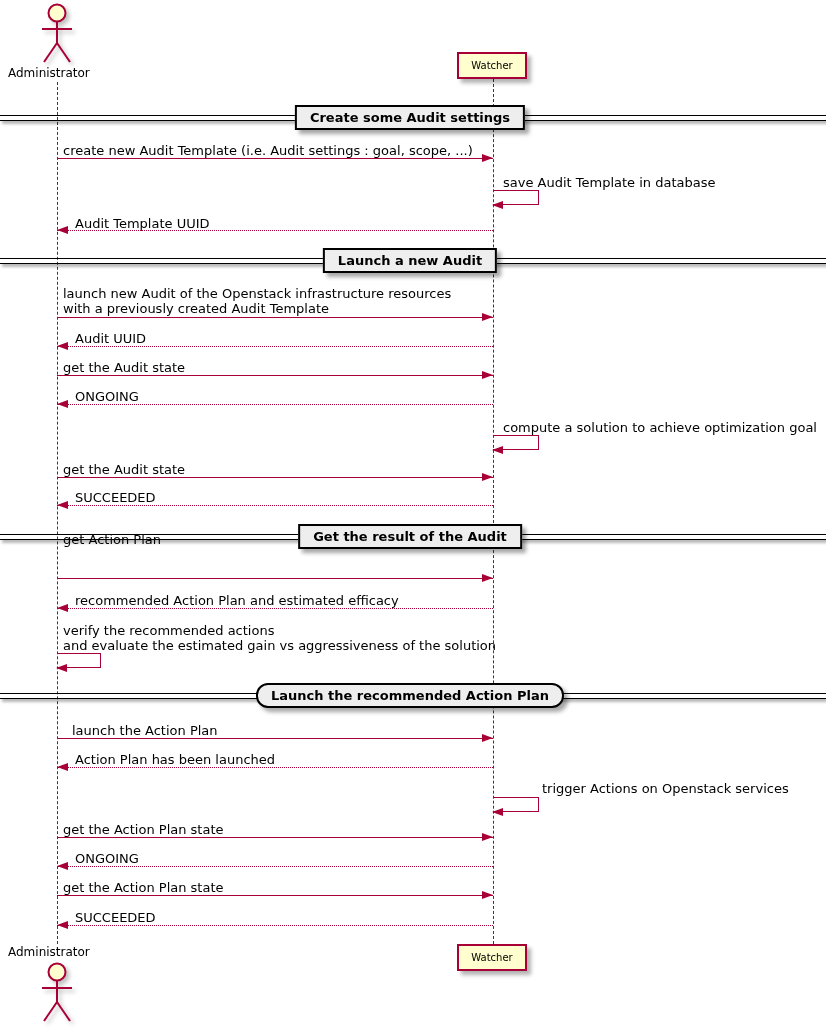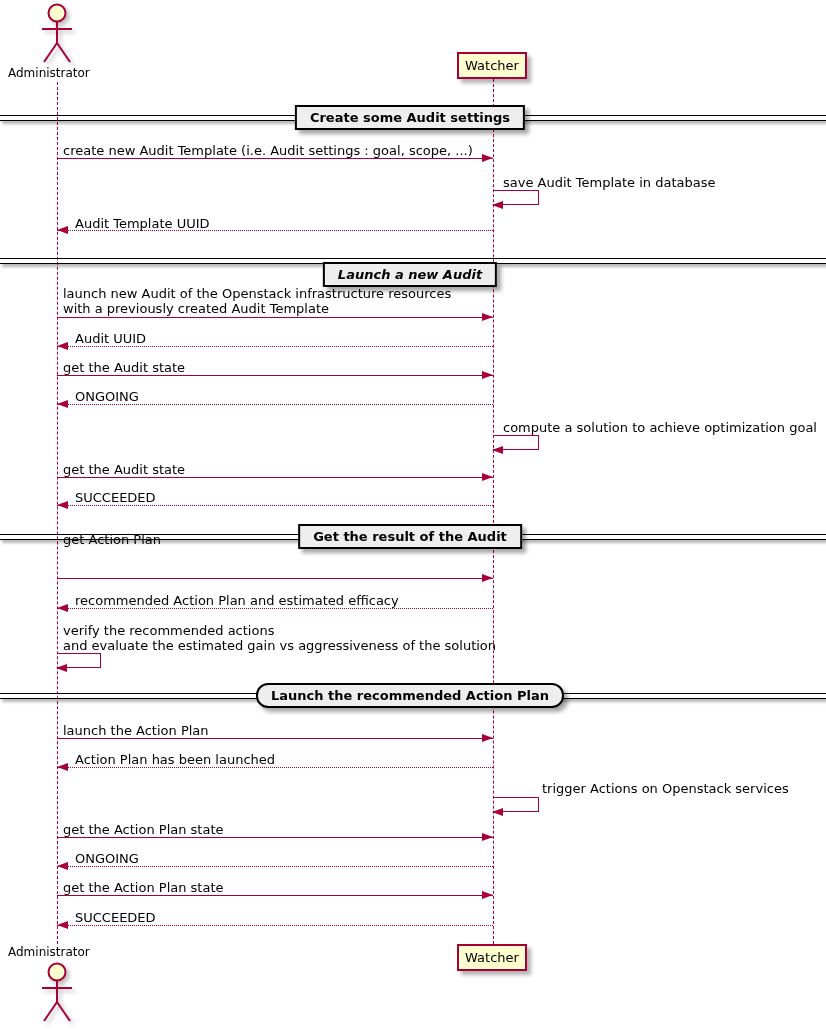--- a/index.html
+++ b/index.html
@@ -9,21 +9,21 @@
   }
   html,body{margin:0;padding:0;background:#ffffff;}
   #stage{
     position:relative;width:826px;height:1030px;background:#ffffff;overflow:hidden;
     font-family:"DejaVu Sans","Liberation Sans",sans-serif;color:#000;
   }
   .lifeline{position:absolute;width:0;border-left:1px dashed var(--accent);}
   .pbox{
     position:absolute;box-sizing:border-box;background:var(--pfill);
     border:2px solid var(--accent);display:flex;align-items:center;justify-content:center;
-    font-size:13px;box-shadow:4px 4px 4px rgba(0,0,0,0.30);text-align:center;
+    font-size:10px;box-shadow:4px 4px 4px rgba(0,0,0,0.30);text-align:center;
   }
   .actor-label{position:absolute;font-size:12px;white-space:nowrap;}
   .actor-svg{position:absolute;filter:drop-shadow(3px 3px 2px rgba(0,0,0,0.25));}
   .divlines{
     position:absolute;left:0;width:826px;height:4px;
     border-top:1px solid #000;border-bottom:1px solid #000;
     box-shadow:2px 3px 3px rgba(0,0,0,0.28);z-index:1;
   }
   .divbox{
     position:absolute;left:410px;transform:translateX(-50%);box-sizing:border-box;
@@ -76,21 +76,21 @@
   <div class="selfloop" style="left:493px;top:190px;width:45px;">
       <span class="head-l"></span>
     </div>
 
   <div class="lbl" style="left:75px;top:216px;">Audit Template UUID</div>
   <div class="arrow dotted" style="top:230px;">
       <span class="head-l"></span>
     </div>
 
   <div class="divlines" style="top:258px;"></div>
-  <div class="divbox" style="top:262px;font-style:italic;">Launch a new Audit</div>
+  <div class="divbox" style="top:248px;">Launch a new Audit</div>
 
   <div class="lbl" style="left:63px;top:286px;">launch new Audit of the Openstack infrastructure resources
 with a previously created Audit Template</div>
   <div class="arrow" style="top:317px;">
       <span class="head-r"></span>
     </div>
 
   <div class="lbl" style="left:75px;top:331px;">Audit UUID</div>
   <div class="arrow dotted" style="top:346px;">
       <span class="head-l"></span>
@@ -136,21 +136,21 @@
 
   <div class="lbl" style="left:63px;top:623px;">verify the recommended actions
 and evaluate the estimated gain vs aggressiveness of the solution</div>
   <div class="selfloop" style="left:57px;top:653px;width:43px;">
       <span class="head-l"></span>
     </div>
 
   <div class="divlines" style="top:693px;"></div>
   <div class="divbox" style="top:683px;border-radius:12px;">Launch the recommended Action Plan</div>
 
-  <div class="lbl" style="left:63px;top:723px;text-align:center;">launch the Action Plan</div>
+  <div class="lbl" style="left:72px;top:723px;text-align:center;">launch the Action Plan</div>
   <div class="arrow" style="top:738px;">
       <span class="head-r"></span>
     </div>
 
   <div class="lbl" style="left:75px;top:752px;">Action Plan has been launched</div>
   <div class="arrow dotted" style="top:767px;">
       <span class="head-l"></span>
     </div>
 
   <div class="lbl" style="left:503px;top:781px;margin-left:39px;">trigger Actions on Openstack services</div>

